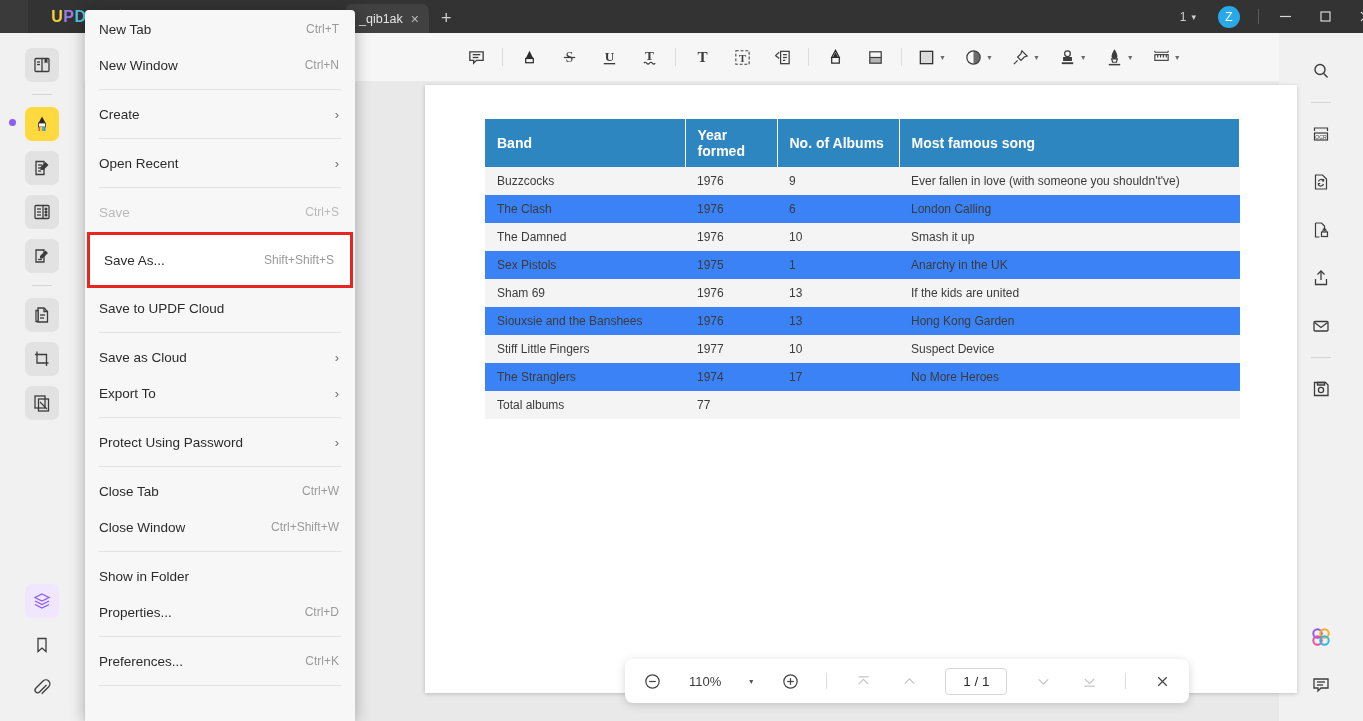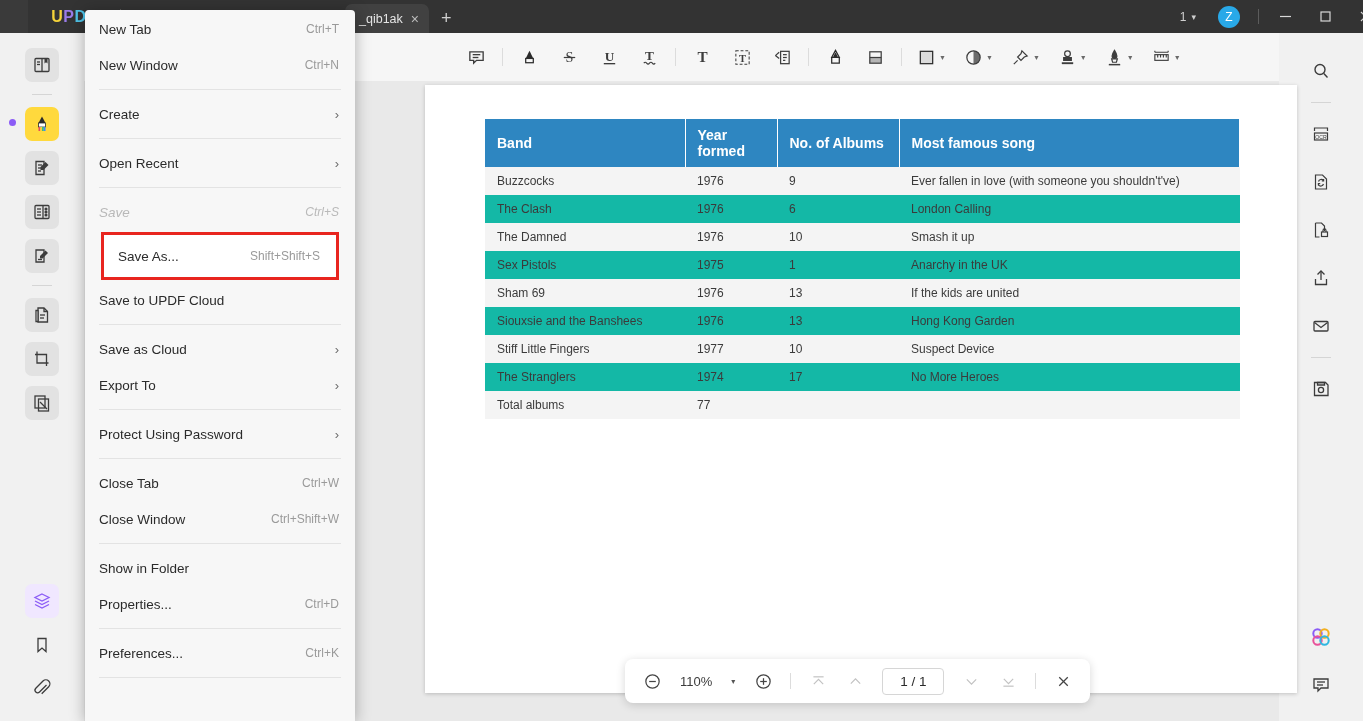--- a/index.html
+++ b/index.html
@@ -137,32 +137,32 @@
     background:#2e86c1; color:#ffffff;
     font-size:14px; font-weight:bold; text-align:left;
     padding:8px 12px;
     border-right:1px solid #ffffff;
   }
   .doctable td {
     font-size:12px; color:#3b3b3b; text-align:left;
     padding:7px 12px;
   }
   .doctable tr.odd td { background:#f4f4f4; }
-  .doctable tr.even td { background:#14b8a6; }
+  .doctable tr.even td { background:#3b82f6; }
   .doctable td:nth-child(1), .doctable th:nth-child(1) { width:200px; }
   .doctable td:nth-child(2), .doctable th:nth-child(2) { width:92px; }
   .doctable td:nth-child(3), .doctable th:nth-child(3) { width:122px; }
 
   
   .zoombar {
     position:absolute; left:625px; top:659px;
     height:44px; padding:0 12px;
     background:#ffffff; border-radius:8px;
     box-shadow:0 2px 10px rgba(0,0,0,.16);
-    display:flex; align-items:center; gap:7px;
+    display:flex; align-items:center; gap:16px;
   }
   .zb-btn {
     width:30px; height:30px; display:flex; align-items:center; justify-content:center;
     color:#444; border-radius:4px;
   }
   .zb-btn.dim { color:#c2c2c2; }
   .zb-level { font-size:13px; color:#3c3c3c; padding:0 6px; min-width:44px; text-align:center; }
   .zb-caret { font-size:8px; color:#555; padding:0 6px; }
   .zb-sep { width:1px; height:16px; background:#dcdcdc; margin:0 5px; }
   .zb-page {
@@ -184,26 +184,26 @@
   }
   .mi {
     height:36px; display:flex; align-items:center;
     padding: 0 16px 0 14px;
     font-size:13.5px; color:#2b2b2b;
     position:relative;
   }
   .mi .mlabel { flex:1; }
   .mi .mkey { font-size:12px; color:#9a9a9a; }
   .mi .marrow { font-size:13px; color:#6c6c6c; }
-  .mi.disabled .mlabel, .mi.disabled .mkey { color:#b9b9b9;font-style:italic; }
+  .mi.disabled .mlabel, .mi.disabled .mkey { color:#b9b9b9; }
   .mi.highlight {
     border:3px solid #e8251f;
     background:#ffffff;
-    height:48px;
-    margin: 2px 16px;
+    height:56px;
+    margin: 2px 2px;
   }
   .m-sep { height:1px; background:#e3e3e3; margin:6px 14px; }
 </style>
 </head>
 <body>
 
 <div id="app">
 
   <div class="titlebar">
     <div class="logo">

